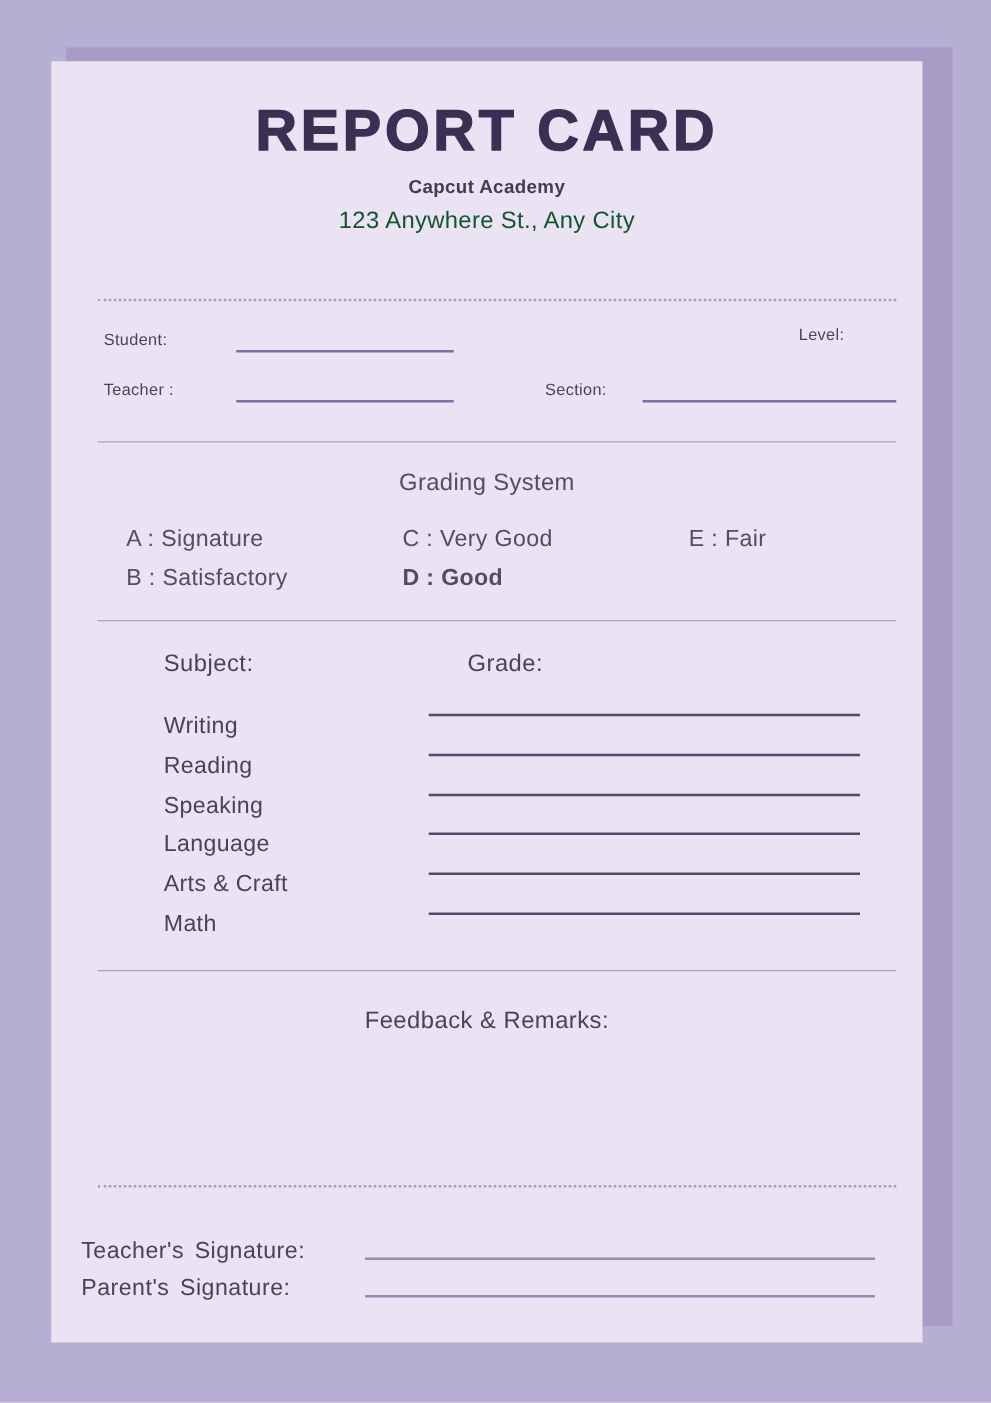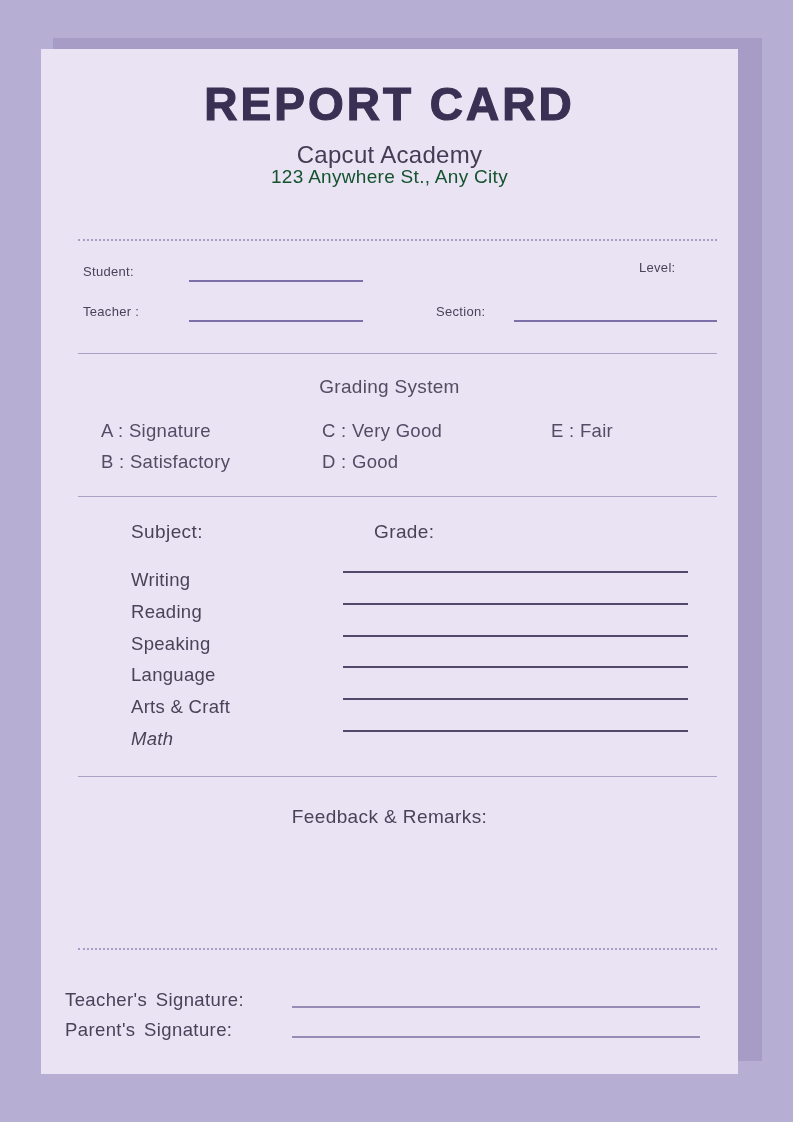--- a/index.html
+++ b/index.html
@@ -23,21 +23,21 @@
   }
   .title {
     position:absolute; top:28px; left:0; width:100%;
     margin:0; text-align:center;
     font-size:46px; font-weight:bold; letter-spacing:3px;
     color:#3a3054;
     -webkit-text-stroke:1.2px #3a3054;
   }
   .school-name {
     position:absolute; top:92px; left:0; width:100%;
-    text-align:center; font-size:24px; color:#443b55; letter-spacing:0.3px;
+    text-align:center; font-size:15px; color:#443b55; letter-spacing:0.3px;font-weight:bold;
   }
   .school-address {
     position:absolute; top:117px; left:0; width:100%;
     text-align:center; font-size:19px; color:#14532d; letter-spacing:0.3px;
   }
   .divider {
     position:absolute; left:37px; width:639px; height:0;
   }
   .divider.solid { border-top:1.5px solid #aba1c4; }
   .divider.dotted { border-top:2px dotted #a89dc6; }
@@ -62,39 +62,39 @@
   .grading-title {
     position:absolute; top:327px; left:0; width:100%;
     text-align:center; font-size:19px; color:#544b65; letter-spacing:0.3px;
   }
   .gentry {
     position:absolute; font-size:18.5px; color:#544b65; letter-spacing:0.3px;
   }
   #g-a { left:60px;  top:371px; }
   #g-b { left:60px;  top:402px; }
   #g-c { left:281px; top:371px; }
-  #g-d { left:281px; top:402px; }
+  #g-d { left:281px; top:402px;font-weight:bold; }
   #g-e { left:510px; top:371px; }
 
   .col-header {
     position:absolute; font-size:19px; color:#4b4259; letter-spacing:0.4px;
   }
   #subject-header { left:90px;  top:472px; }
   #grade-header   { left:333px; top:472px; }
 
   .srow {
     position:absolute; left:90px; width:557px; height:24px;
   }
   .sname { font-size:18.5px; line-height:24px; color:#4b4259; letter-spacing:0.3px; }
   .gline {
     position:absolute; left:212px; right:0; top:3px;
     border-top:2px solid #55496b;
   }
   #s-0 { top:519px; } #s-1 { top:551px; } #s-2 { top:583px; }
-  #s-3 { top:614px; } #s-4 { top:646px; } #s-5 { top:678px;font-style:italic; }
+  #s-3 { top:614px; } #s-4 { top:646px; } #s-5 { top:678px; }
 
   .feedback-title {
     position:absolute; top:757px; left:0; width:100%;
     text-align:center; font-size:19px; color:#4b4259; letter-spacing:0.4px;
   }
   .feedback-area {
     position:absolute; top:785px; left:37px; width:639px; height:110px;
   }
 
   .sig {

